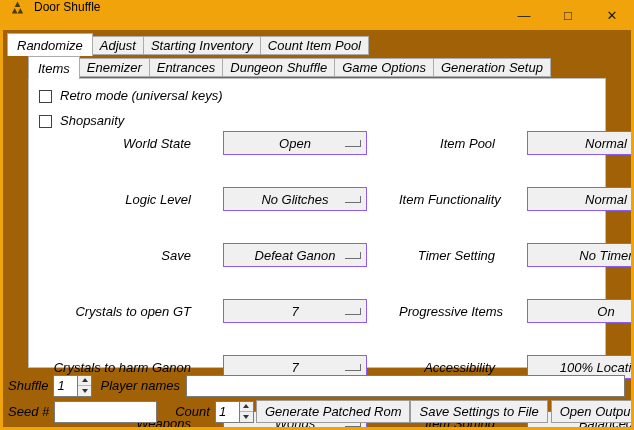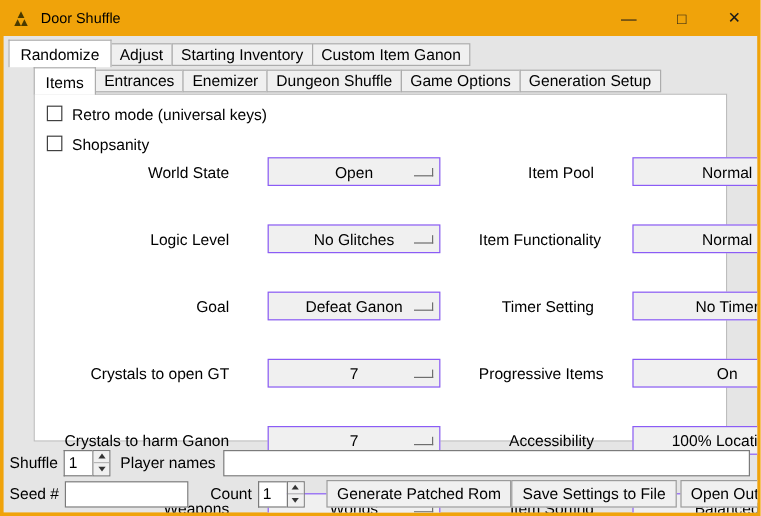--- a/index.html
+++ b/index.html
@@ -4,35 +4,35 @@
 <style>
   html,body{margin:0;padding:0;}
   body{
     width:634px;height:430px;
     font-family:"Liberation Sans","DejaVu Sans",sans-serif;
     font-size:13px;color:#000;background:#fff;
   }
   *{box-sizing:border-box;}
   .window{position:relative;width:634px;height:430px;background:var(--titlebar,#F0A30A);overflow:hidden;}
   
-  .titlebar{position:absolute;top:0;left:0;width:100%;height:30px;display:flex;align-items:center;border-radius:10px;}
+  .titlebar{position:absolute;top:0;left:0;width:100%;height:30px;display:flex;align-items:flex-start;border-radius:10px;}
   .app-icon{width:15px;height:15px;margin-left:10px;flex:0 0 auto;}
   .title-text{margin-left:9px;font-size:12px;}
   .win-controls{margin-left:auto;display:flex;height:100%;align-items:stretch;}
   .win-btn{width:44px;display:flex;align-items:center;justify-content:center;font-size:13px;cursor:default;color:#1a1a1a;}
   
-  .content{position:absolute;left:3px;right:3px;top:30px;bottom:3px;background:#e5e5e5;overflow:hidden;}
+  .content{position:absolute;left:3px;right:3px;top:30px;bottom:3px;background:#a16207;overflow:hidden;font-style:italic;}
   
   .tabs1{position:absolute;left:4px;top:3px;height:22px;display:flex;align-items:flex-end;z-index:3;}
   .tabs2{position:absolute;left:25px;top:26px;height:22px;display:flex;align-items:center;z-index:3;}
   .tab{height:19px;padding:0 7px;display:flex;align-items:center;background:#f0f0f0;border:1px solid #acacac;margin-right:-1px;white-space:nowrap;cursor:default;}
   .tab.active{height:23px;padding:0 9px;background:#fff;border-bottom:none;margin-bottom:-1px;position:relative;z-index:4;}
   
   .pane2{position:absolute;left:25px;top:48px;width:578px;height:290px;border:1px solid #bdbdbd;background:#fff;}
-  .checkrow{position:absolute;left:10px;display:flex;align-items:flex-start;cursor:default;}
+  .checkrow{position:absolute;left:10px;display:flex;align-items:flex-end;cursor:default;}
   .checkrow .box{width:13px;height:13px;border:1px solid #404040;background:#fff;margin-right:8px;flex:0 0 auto;}
   .cr0{top:9px;}
   .cr1{top:34px;}
   .grid{position:absolute;left:20px;top:52px;display:grid;grid-template-columns:142px 144px 96px 158px;column-gap:8px;row-gap:7px;align-items:center;gap:32px;}
   .glabel{text-align:right;white-space:nowrap;}
   .om{position:relative;height:24px;background:#f0f0f0;border:1px solid #8b5cf6;display:flex;align-items:center;justify-content:center;cursor:default;}
   .om-value{white-space:nowrap;}
   .om-ind{position:absolute;right:5px;top:8px;width:16px;height:7px;border-bottom:1px solid #6e6e6e;border-right:1px solid #6e6e6e;}
   
   .bottom-row{position:absolute;display:flex;align-items:center;left:5px;right:5px;height:23px;}
@@ -45,21 +45,21 @@
   .spin-arrows{display:flex;flex-direction:column;width:15px;border:1px solid #7b7b7b;}
   .spin-arrow{flex:1;display:flex;align-items:center;justify-content:center;background:#f0f0f0;}
   .spin-arrow + .spin-arrow{border-top:1px solid #b5b5b5;}
   .tri-up{width:0;height:0;border-left:3px solid transparent;border-right:3px solid transparent;border-bottom:4px solid #333;}
   .tri-down{width:0;height:0;border-left:3px solid transparent;border-right:3px solid transparent;border-top:4px solid #333;}
   .btn{height:23px;border:1px solid #9b9b9b;background:#f0f0f0;font:inherit;padding:0 8px;white-space:nowrap;cursor:default;}
   .m-r5{margin-right:5px;}
   .m-l8{margin-left:8px;}
   .m-r6{margin-right:6px;}
   .m-l18{margin-left:18px;}
-  .m-l5{margin-left:18px;}
+  .m-l5{margin-left:2px;}
   .m-l3{margin-left:3px;}
   .flex1{flex:1;}
   .seed-entry{width:103px;}
   .names-entry{flex:1;margin-right:1px;}
 </style>
 </head>
 <body>
 
 <div class="window">
 
@@ -82,27 +82,27 @@
         </div>
     </div>
   </div>
 
   <div class="content">
 
     <div class="tabs1">
       <div class="tab active">Randomize</div>
       <div class="tab">Adjust</div>
       <div class="tab">Starting Inventory</div>
-      <div class="tab">Custom Item Ganon</div>
+      <div class="tab">Count Item Pool</div>
     </div>
 
     <div class="tabs2">
       <div class="tab active">Items</div>
+      <div class="tab">Enemizer</div>
       <div class="tab">Entrances</div>
-      <div class="tab">Enemizer</div>
       <div class="tab">Dungeon Shuffle</div>
       <div class="tab">Game Options</div>
       <div class="tab">Generation Setup</div>
     </div>
 
     <div class="pane2">
 
       <div class="checkrow cr0">
         <span class="box"></span>
         <span>Retro mode (universal keys)</span>
@@ -129,21 +129,21 @@
         <div class="om">
           <span class="om-value">No Glitches</span>
           <span class="om-ind"></span>
         </div>
         <div class="glabel">Item Functionality</div>
         <div class="om">
           <span class="om-value">Normal</span>
           <span class="om-ind"></span>
         </div>
 
-        <div class="glabel">Goal</div>
+        <div class="glabel">Save</div>
         <div class="om">
           <span class="om-value">Defeat Ganon</span>
           <span class="om-ind"></span>
         </div>
         <div class="glabel">Timer Setting</div>
         <div class="om">
           <span class="om-value">No Timer</span>
           <span class="om-ind"></span>
         </div>
 

